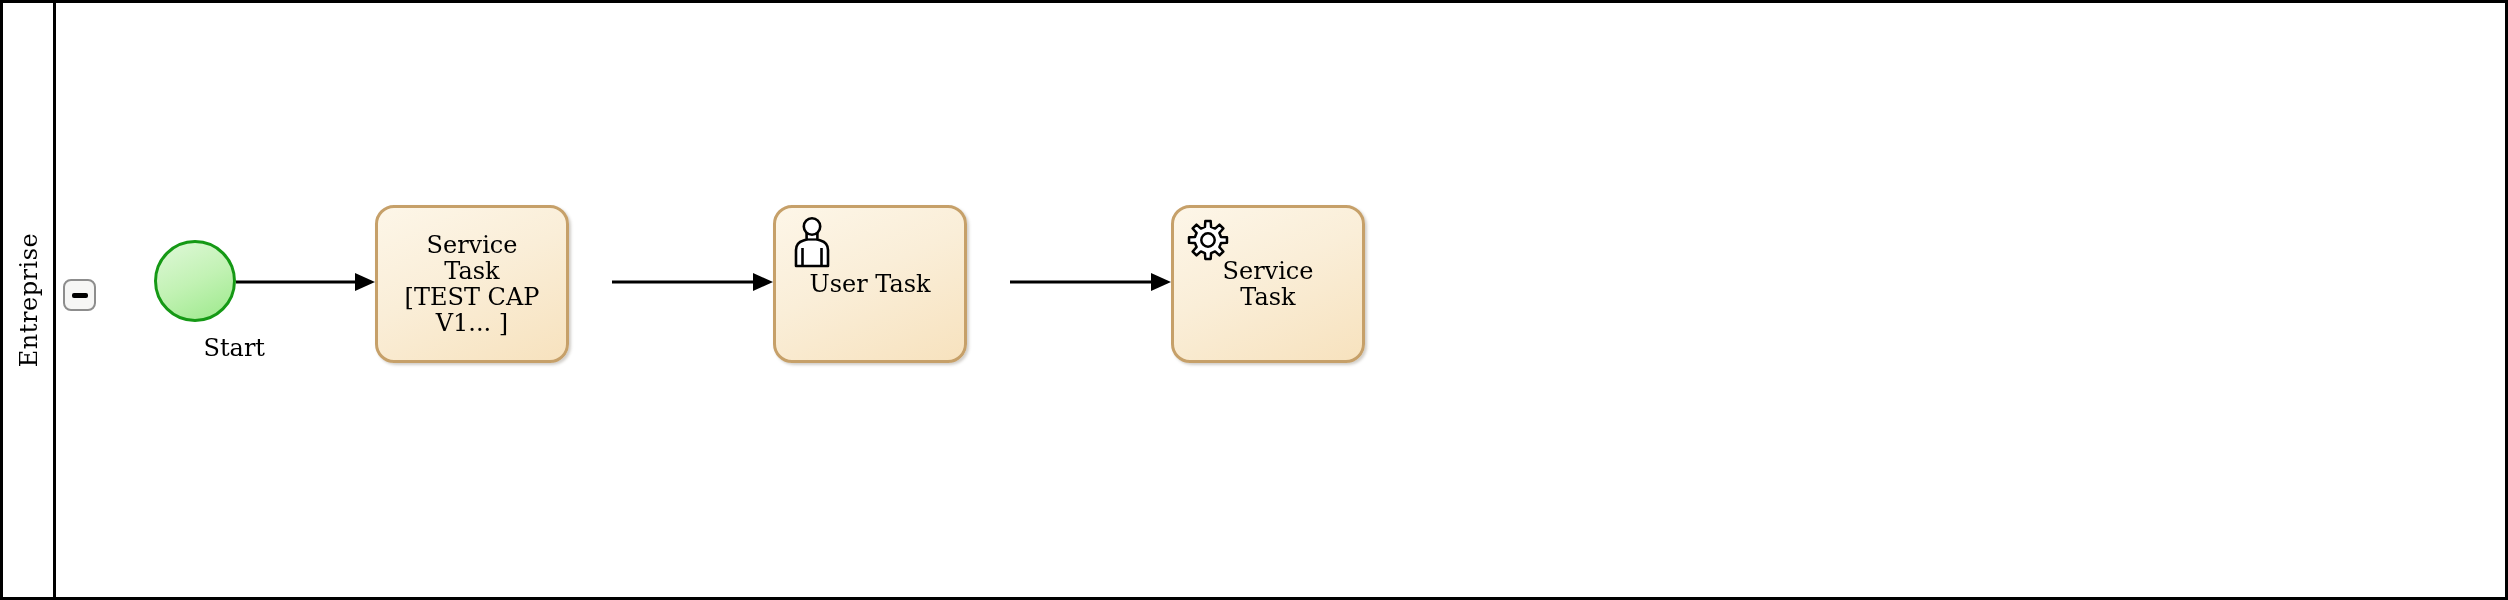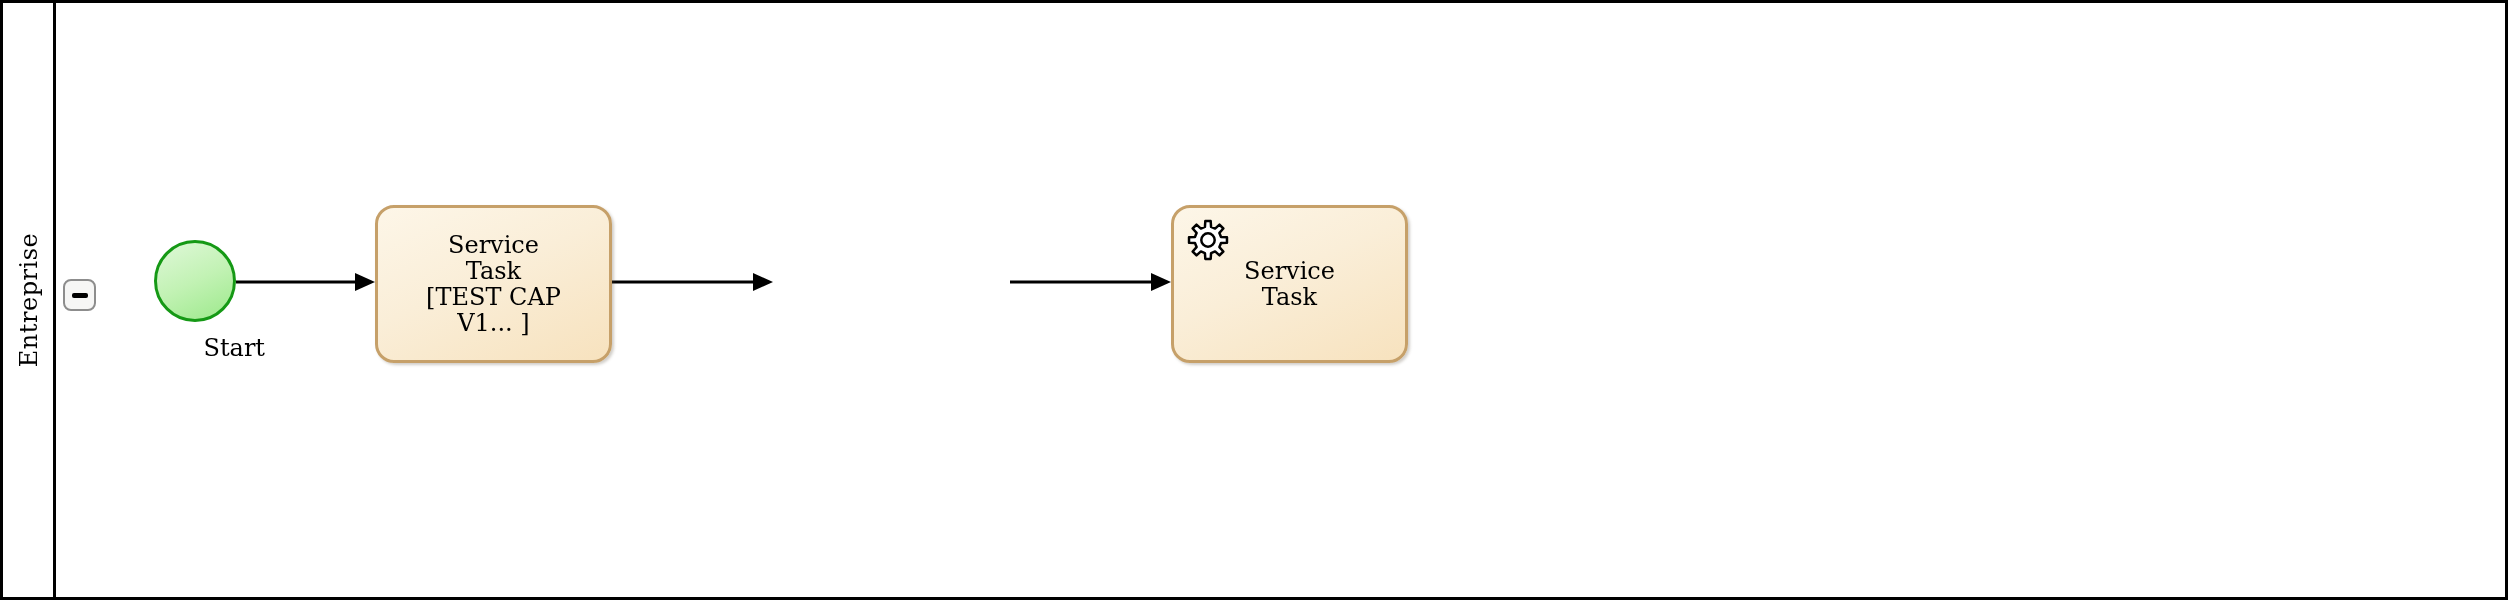--- a/index.html
+++ b/index.html
@@ -52,21 +52,21 @@
     border-radius: 50%;
     background: linear-gradient(155deg, var(--event-fill-top, #dff8d8) 0%, #c2f2b4 50%, var(--event-fill-bottom, #9ce98b) 100%);
   }
   .start-label {
     position: absolute; left: 122px; top: 331px; width: 140px;
     text-align: right; font-size: 24px;
   }
   
   .task {
     position: absolute; top: 202px;
-    width: 237px; height: 158px;
+    width: 194px; height: 158px;
     box-sizing: border-box;
     border: 3px solid var(--task-border, #c6a069);
     border-radius: 19px;
     background: linear-gradient(155deg, var(--task-fill-top, #fdf6e8) 0%, #faeed8 45%, var(--task-fill-bottom, #f7e2be) 100%);
     box-shadow: 2px 2px 3px rgba(90, 80, 60, 0.28);
     display: flex; align-items: center; justify-content: center;
     text-align: center;
     font-size: 24px; line-height: 26px;
   }
   .task-1 { left: 372px; }
@@ -113,20 +113,32 @@
 
   <div class="task task-1">
     <div class="task-text">
       <div>Service</div>
       <div>Task</div>
       <div>[TEST CAP</div>
       <div>V1... ]</div>
     </div>
   </div>
 
+  <div class="task task-2">
+    <svg class="task-icon user-icon" width="40" height="52" viewBox="0 0 40 52">
+      <path d="M4,50 L4,34 Q4,26.5 11.5,24.4 L14.6,23.5 L14.6,12 L25.4,12 L25.4,23.5 L28.5,24.4 Q36,26.5 36,34 L36,50 Z" fill="#ffffff" stroke="#000" stroke-width="2.6" stroke-linejoin="round"></path>
+      <line x1="14.6" y1="23.5" x2="25.4" y2="23.5" stroke="#000" stroke-width="2.2"></line>
+      <line x1="10.5" y1="50" x2="10.5" y2="32" stroke="#000" stroke-width="2.6"></line>
+      <line x1="29.5" y1="50" x2="29.5" y2="32" stroke="#000" stroke-width="2.6"></line>
+      <circle cx="20" cy="10.5" r="8.2" fill="#ffffff" stroke="#000" stroke-width="2.6"></circle>
+    </svg>
+    <div class="task-text">
+      <div>User Task</div>
+    </div>
+  </div>
 
   <div class="task task-3">
     <svg class="task-icon gear-icon" width="46" height="46" viewBox="-24 -24 48 48">
       <path d="M13.6,-3.2 L19.8,-2.8 L19.8,2.8 L13.6,3.2
                L11.9,7.4 L16,12 L12,16 L7.4,11.9
                L3.2,13.6 L2.8,19.8 L-2.8,19.8 L-3.2,13.6
                L-7.4,11.9 L-12,16 L-16,12 L-11.9,7.4
                L-13.6,3.2 L-19.8,2.8 L-19.8,-2.8 L-13.6,-3.2
                L-11.9,-7.4 L-16,-12 L-12,-16 L-7.4,-11.9
                L-3.2,-13.6 L-2.8,-19.8 L2.8,-19.8 L3.2,-13.6

